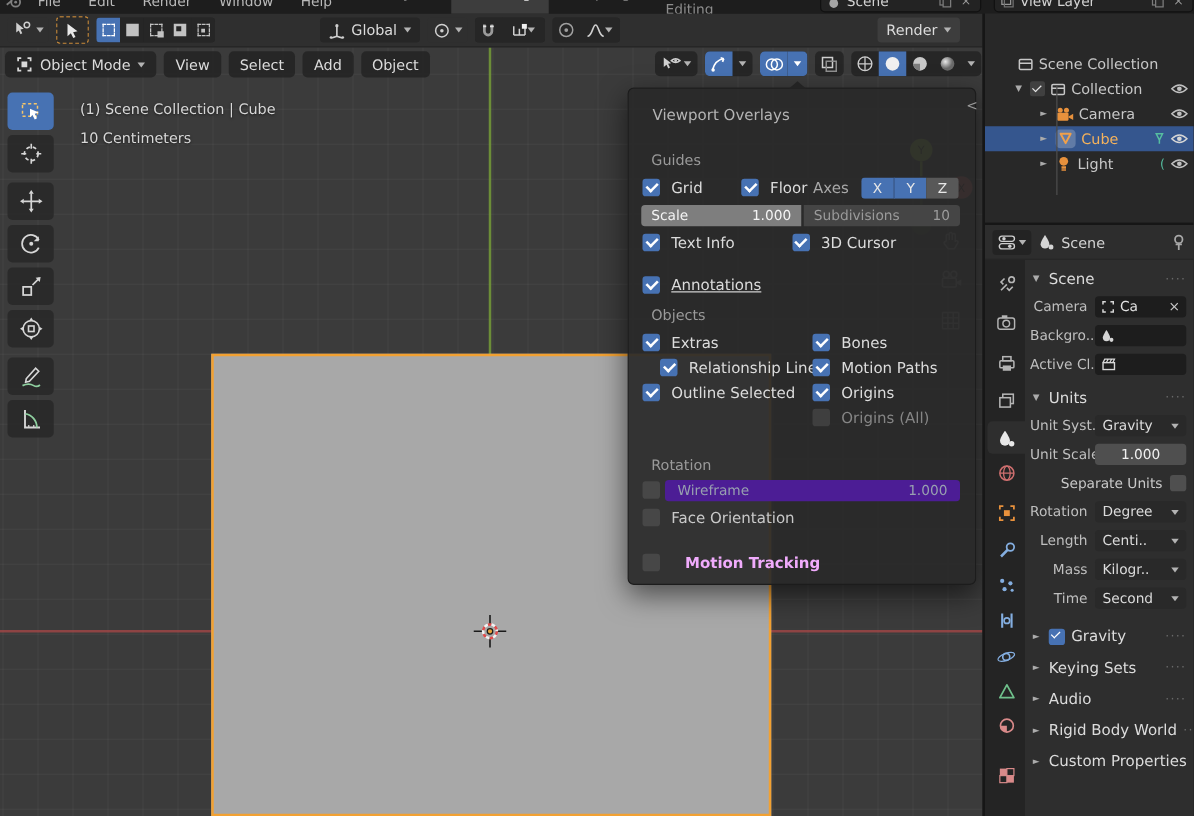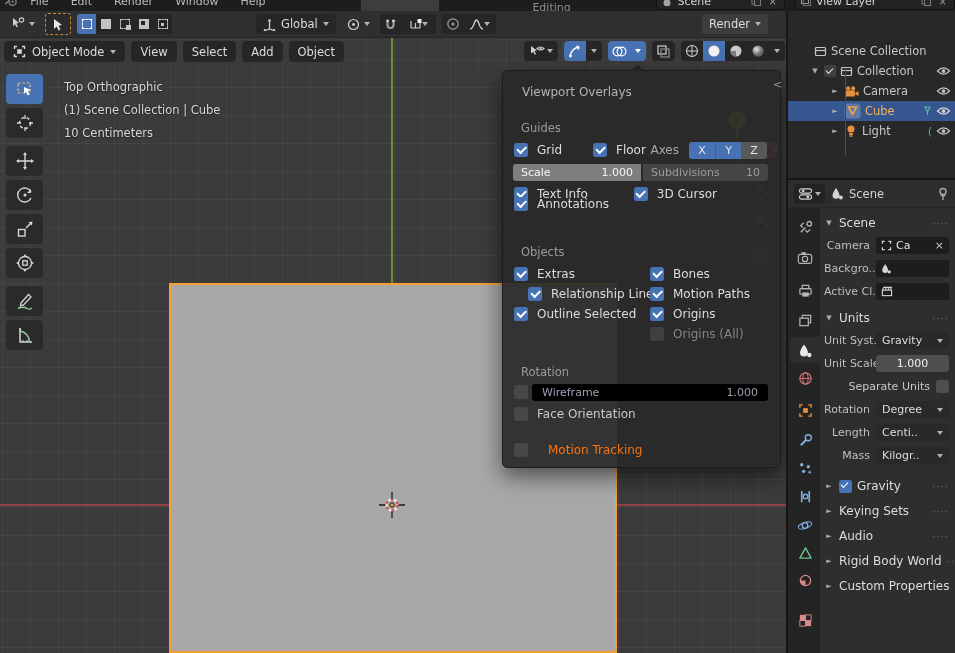--- a/index.html
+++ b/index.html
@@ -87,21 +87,21 @@
   .plab{color:#dcdcdc;font-size:12px;}
   .plab.dim{color:#858585;}
   .cb{width:14px;height:14px;border-radius:2.5px;background:#474747;flex:none;}
   .cb.on{background:#4772b3;}
   .cb.on::after{content:"";display:block;width:7px;height:3.5px;border-left:2px solid #fff;border-bottom:2px solid #fff;transform:rotate(-45deg);margin:3px 0 0 2.5px;}
   .cb.dim{background:#3f3f3f;}
   .axbtn{width:26px;height:17px;display:flex;align-items:center;justify-content:center;font-size:11px;color:#e8e8e8;background:#585858;}
   .axbtn.on{background:#4772b3;}
   .scalebar{height:17px;background:#7e7e7e;border-radius:3px 0 0 3px;display:flex;align-items:center;color:#f4f4f4;font-size:11px;padding:0 8px;}
   .subdbar{height:17px;background:#454545;border-radius:0 3px 3px 0;display:flex;align-items:center;color:#9b9b9b;font-size:11px;padding:0 8px;}
-  .wirebar{height:17px;background:#000000;border-radius:3px;display:flex;align-items:center;color:#98a0b0;font-size:11px;padding:0 10px;}
+  .wirebar{height:17px;background:#4c1d95;border-radius:3px;display:flex;align-items:center;color:#98a0b0;font-size:11px;padding:0 10px;}
 
   
   .divider{position:absolute;left:786px;top:11px;width:2px;height:642px;background:#161616;}
   .right{position:absolute;left:788px;top:11px;width:167px;height:642px;background:#282828;}
   .outliner{position:absolute;left:0;top:27px;width:167px;height:140px;background:#282828;}
   .orow{display:flex;align-items:center;height:20px;padding-right:4px;font-size:11.5px;color:#c7c7c7;gap:4px;}
   .orow .lbl{white-space:nowrap;}
   .orow.sel{background:#35568e;}
   .orow.sel .lbl{color:#f5b25c;}
   .tri{font-size:7px;color:#ababab;width:10px;text-align:center;flex:none;}
@@ -393,21 +393,20 @@
             <circle cx="7" cy="7" r="5.5" fill="url(#rg)"></circle>
           </svg>
         </div>
         <div class="gbtn" style="width:16px;">
             <span class="chev"></span>
           </div>
       </div>
     </div>
 
     <div class="vinfo">
-      <div>Top Orthographic</div>
       <div>(1) Scene Collection | Cube</div>
       <div>10 Centimeters</div>
     </div>
 
     <div class="toolbar">
       <div class="tbtn on">
         <svg width="20" height="20" viewBox="0 0 20 20">
           <rect x="3" y="4" width="12" height="10" fill="none" stroke="#f5c56a" stroke-width="1.2" stroke-dasharray="2.5 2"></rect>
           <path d="M9 8 L16 11 L12.8 12 L14.6 15.6 L12.8 16.5 L11 12.9 L9 14.8 Z" fill="#ffffff"></path>
         </svg>
@@ -523,21 +522,21 @@
         </span>
       </div>
 
       <div class="prow-a" style="top:114px;">
         <span class="cb on" style="margin-left:11px;"></span>
         <span class="plab" style="margin-left:9px;">Text Info</span>
         <span class="cb on" style="margin-left:46px;"></span>
         <span class="plab" style="margin-left:9px;">3D Cursor</span>
       </div>
 
-      <div class="prow-a" style="top:124px;">
+      <div class="prow-a" style="top:148px;text-decoration:underline;">
         <span class="cb on" style="margin-left:11px;"></span>
         <span class="plab" style="margin-left:9px;">Annotations</span>
       </div>
 
       <div class="prow-a" style="top:172px;left:18px;">
           <span class="phead2">Objects</span>
         </div>
 
       <div class="prow-a" style="top:194px;">
         <span class="cb on" style="margin-left:11px;"></span>
@@ -572,21 +571,21 @@
           <span>Wireframe</span>
           <span style="margin-left:auto;">1.000</span>
         </span>
       </div>
       <div class="prow-a" style="top:334px;">
         <span class="cb" style="margin-left:11px;"></span>
         <span class="plab" style="margin-left:9px;color:#c9c9c9;">Face Orientation</span>
       </div>
       <div class="prow-a" style="top:370px;">
         <span class="cb" style="margin-left:11px;"></span>
-        <span class="plab" style="margin-left:20px;color:#f97316;">Motion Tracking</span>
+        <span class="plab" style="margin-left:20px;color:#f0abfc;font-weight:bold;">Motion Tracking</span>
       </div>
     </div>
 
     <span class="sbtoggle">&lt;</span>
   </div>
 
   <div class="divider"></div>
 
   <div class="right">
 
@@ -841,20 +840,27 @@
             <span class="chev"></span>
           </span>
         </div>
         <div class="frow">
           <span class="flabel">Mass</span>
           <span class="dd">
             <span>Kilogr..</span>
             <span class="chev"></span>
           </span>
         </div>
+        <div class="frow">
+          <span class="flabel">Time</span>
+          <span class="dd">
+            <span>Second</span>
+            <span class="chev"></span>
+          </span>
+        </div>
 
         <div class="phead" style="margin-top:8px;">
           <span class="tri">►</span>
           <span class="pcb on"></span>
           <span>Gravity</span>
           <span class="grip">····</span>
         </div>
         <div class="phead" style="margin-top:3px;">
           <span class="tri">►</span>
           <span>Keying Sets</span>

